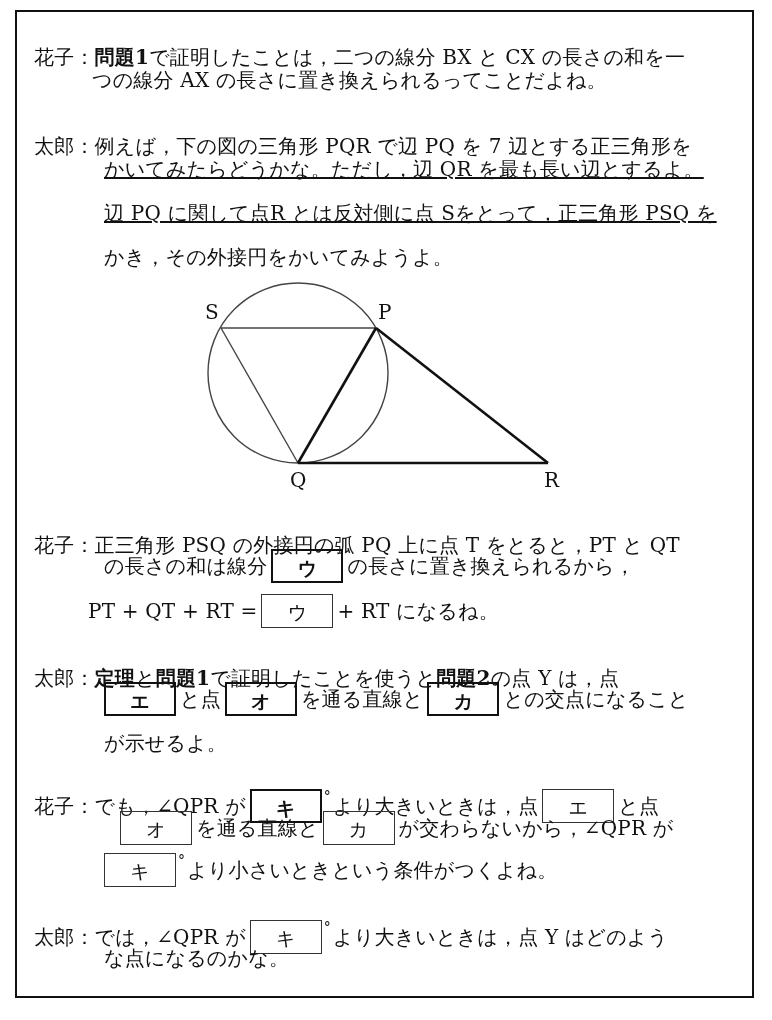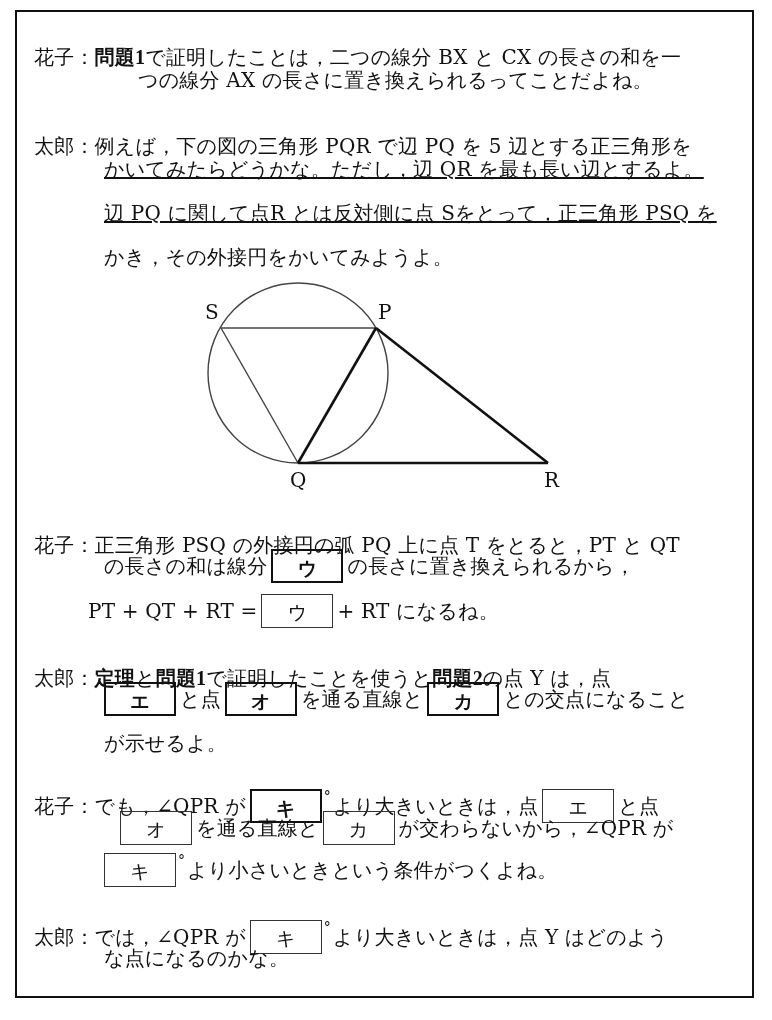--- a/index.html
+++ b/index.html
@@ -3,44 +3,44 @@
 <meta charset="utf-8">
 <style>
   html, body { margin: 0; padding: 0; background: #ffffff; }
   body { width: 772px; height: 1020px; position: relative; overflow: hidden;
          font-family: "DejaVu Serif", "Liberation Serif", serif; color: #111; }
   .frame { position: absolute; left: 15px; top: 10px; width: 735px; height: 984px;
            border: 2.5px solid #111; box-sizing: content-box; }
   .line { position: absolute; left: 0; height: 40px; line-height: 40px; font-size: 20px;
           white-space: nowrap; letter-spacing: 0.2px; }
   .spk { display: inline-block; margin-top: 21px; }
-  .b { font-weight: bold; font-family: Liberation Serif, serif; }
+  .b { font-weight: bold; }
   .box { display: inline-block; position: relative; vertical-align: middle; height: 34px;
          width: 72px; line-height: 34px; text-align: center; border: 1.2px solid #333;
          box-sizing: border-box; font-size: 19px; margin: 0 4px; top: -2px; }
   .box.bold { border: 2.5px solid #111; font-weight: bold; font-family: "DejaVu Sans", sans-serif; }
   .deg { position: relative; top: -12px; font-size: 14px; margin-left: -2px; margin-right: 2px; }
   svg.fig { position: absolute; left: 0; top: 0; }
   .fig-label { position: absolute; font-size: 20px; }
 </style>
 </head>
 <body>
 
 <div class="frame"></div>
 
 <div class="line" style="top:16px; left:34px;">
   <span class="spk">花子</span><span>：</span><span class="b">問題1</span><span>で証明したことは，二つの線分 BX と CX の長さの和を一</span>
 </div>
 
-<div class="line" style="top:60px; left:92px;margin-left:46px;">
+<div class="line" style="top:60px; left:92px;">
   <span>つの線分 AX の長さに置き換えられるってことだよね。</span>
 </div>
 
 <div class="line" style="top:105px; left:34px;">
-  <span class="spk">太郎</span><span>：</span><span>例えば，下の図の三角形 PQR で辺 PQ を 5 辺とする正三角形を</span>
+  <span class="spk">太郎</span><span>：</span><span>例えば，下の図の三角形 PQR で辺 PQ を 7 辺とする正三角形を</span>
 </div>
 
 <div class="line" style="top:149px; left:104px;text-decoration:underline;">
   <span>かいてみたらどうかな。ただし，辺 QR を最も長い辺とするよ。</span>
 </div>
 
 <div class="line" style="top:193px; left:104px;text-decoration:underline;">
   <span>辺 PQ に関して点R とは反対側に点 Sをとって，正三角形 PSQ を</span>
 </div>
 

